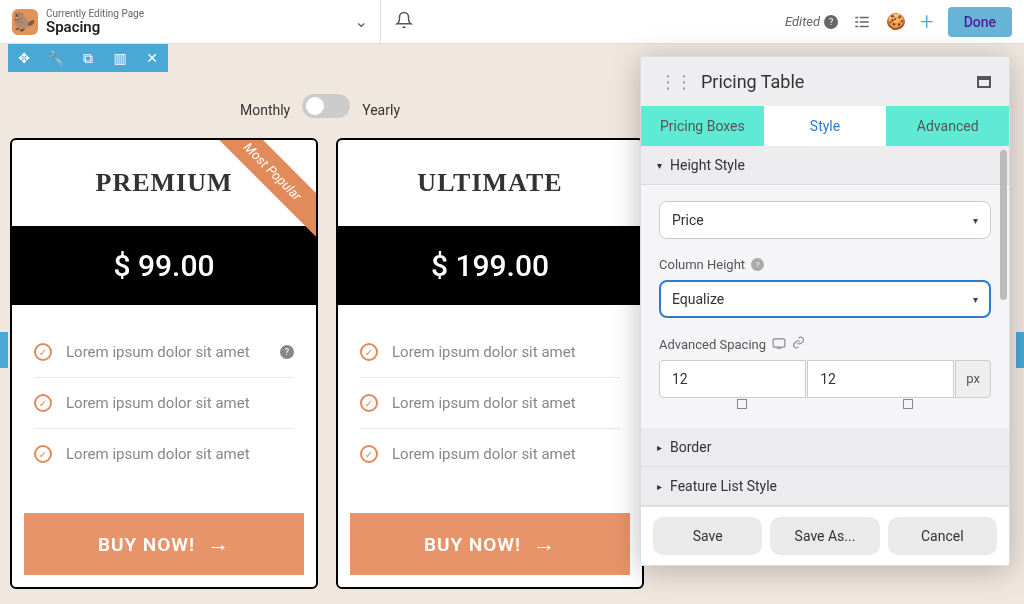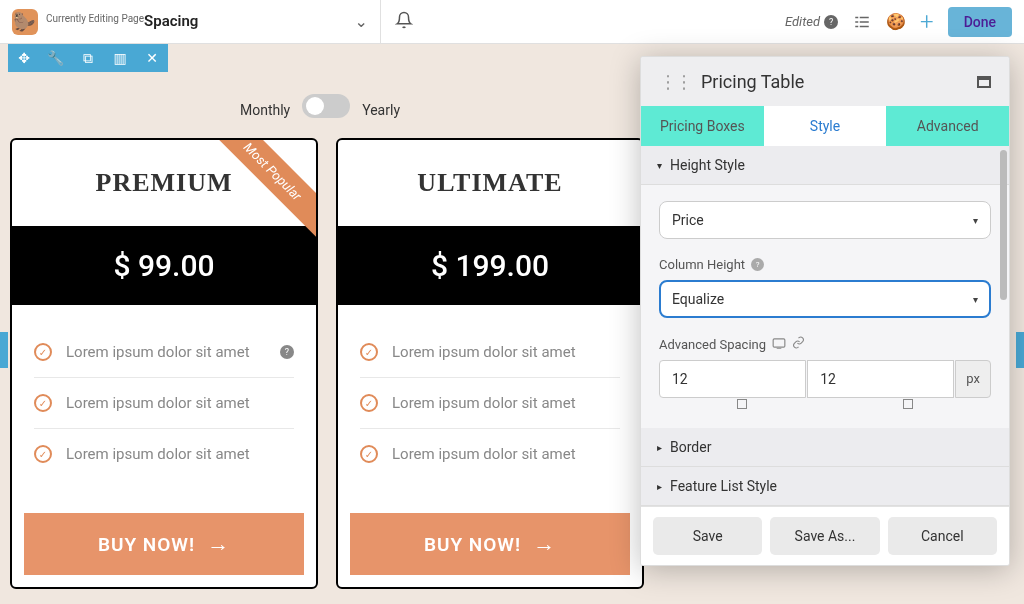--- a/index.html
+++ b/index.html
@@ -1,20 +1,20 @@
 <!DOCTYPE html>
 <html><head>
 <meta charset="utf-8">
 <style>
 *{box-sizing:border-box;margin:0;padding:0;font-family:-apple-system,BlinkMacSystemFont,"Segoe UI",Roboto,sans-serif}
 body{width:1024px;height:604px;overflow:hidden;background:#f0e7df;position:relative}
 .topbar{height:44px;background:#fff;display:flex;align-items:center;border-bottom:1px solid #e0e0e0;position:relative;z-index:10}
 .page-info{display:flex;align-items:center;padding:0 12px;gap:8px;flex:0 0 380px}
 .logo{width:26px;height:26px;background:#e0935a;border-radius:6px;display:flex;align-items:center;justify-content:center;font-size:18px}
-.page-text{display:flex;flex-direction:row;line-height:1.1}
+.page-text{display:flex;flex-direction:column;line-height:1.1}
 .editing-label{font-size:10px;color:#666}
 .page-title{font-size:15px;font-weight:600;color:#222}
 .chev{margin-left:auto;color:#666}
 .divider{width:1px;height:44px;background:#e0e0e0}
 .bell{padding:0 14px;color:#444}
 .top-right{margin-left:auto;display:flex;align-items:center;gap:14px;padding-right:12px}
 .edited{font-style:italic;color:#666;font-size:13px;display:flex;align-items:center;gap:4px}
 .help-dot{width:14px;height:14px;border-radius:50%;background:#666;color:#fff;font-size:9px;display:inline-flex;align-items:center;justify-content:center;font-style:normal}
 .ticon{width:20px;height:20px;display:flex;align-items:center;justify-content:center;color:#555}
 .plus-btn{color:#4da9d4;font-size:24px;font-weight:300}
@@ -56,21 +56,21 @@
 .select .sv{flex:1}
 .select .dd{font-size:10px;color:#444}
 .spacing-row{display:flex;gap:1px;margin-bottom:0}
 .sp-input{flex:1;background:#fff;border:1px solid #ccc;padding:10px 12px;font-size:14px;color:#333}
 .sp-input:first-child{border-radius:4px 0 0 4px}
 .sp-unit{background:#eee;border:1px solid #ccc;padding:10px 10px;font-size:13px;color:#555;border-radius:0 4px 4px 0}
 .sp-icons{display:flex}
 .sp-icons>div{flex:1;text-align:center;color:#888;font-size:12px}
 .scrollbar{position:absolute;right:2px;top:4px;width:7px;height:150px;background:#bbb;border-radius:4px}
 .panel-foot{display:flex;gap:8px;padding:10px 12px;background:#fff;border-top:1px solid #e2e2e2}
-.pf-btn{flex:1;background:#eaeaea;border:none;padding:11px 0;font-size:14px;color:#333;border-radius:5px;cursor:pointer}
+.pf-btn{flex:1;background:#eaeaea;border:none;padding:11px 0;font-size:14px;color:#333;border-radius:10px;cursor:pointer}
 .edge-handle{position:absolute;top:332px;width:8px;height:36px;background:#49a8d4}
 .edge-l{left:0}
 .edge-r{right:0}
 .sq{width:10px;height:10px;border:1.5px solid #888;display:inline-block}
 </style>
 </head>
 <body>
 
 <div class="topbar">
   <div class="page-info">

